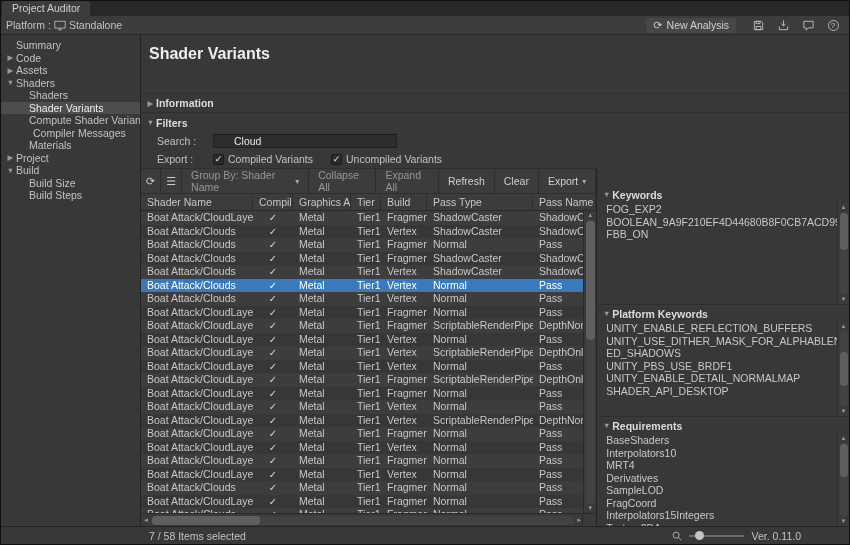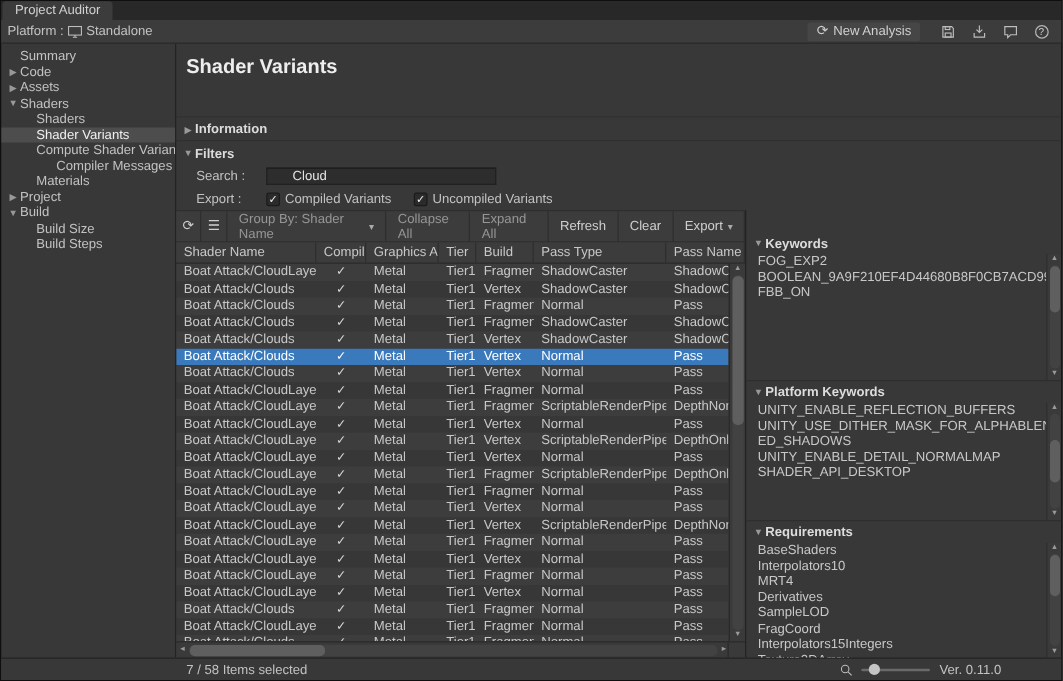--- a/index.html
+++ b/index.html
@@ -153,21 +153,21 @@
           <span>Shaders</span>
         </div>
         <div class="tree-item sel" style="padding-left: 17px;">
           <span class="fold"></span>
           <span>Shader Variants</span>
         </div>
         <div class="tree-item" style="padding-left: 17px;">
           <span class="fold"></span>
           <span>Compute Shader Variants</span>
         </div>
-        <div class="tree-item" style="padding-left: 33px;">
+        <div class="tree-item" style="padding-left: 21px;">
           <span class="fold"></span>
           <span>Compiler Messages</span>
         </div>
         <div class="tree-item" style="padding-left: 17px;">
           <span class="fold"></span>
           <span>Materials</span>
         </div>
         <div class="tree-item" style="padding-left: 4px;">
           <span class="fold">▶</span>
           <span>Project</span>
@@ -505,20 +505,21 @@
           <div class="dsection">
             <div class="dhead">
               <span class="fold">▼</span>
               <span class="dtitle">Platform Keywords</span>
             </div>
             <div class="dbody">
               <div class="dlist">
                   <div class="ditem">UNITY_ENABLE_REFLECTION_BUFFERS</div>
                   <div class="ditem">UNITY_USE_DITHER_MASK_FOR_ALPHABLEND</div>
                   <div class="ditem">ED_SHADOWS</div>
+                  <div class="ditem">UNITY_PBS_USE_BRDF1</div>
                   <div class="ditem">UNITY_ENABLE_DETAIL_NORMALMAP</div>
                   <div class="ditem">SHADER_API_DESKTOP</div>
                 </div>
               <div class="dscroll">
                 <span class="sarrow">▲</span>
                 <div class="dtrack">
                     <div class="dthumb"></div>
                   </div>
                 <span class="sarrow">▼</span>
               </div>

